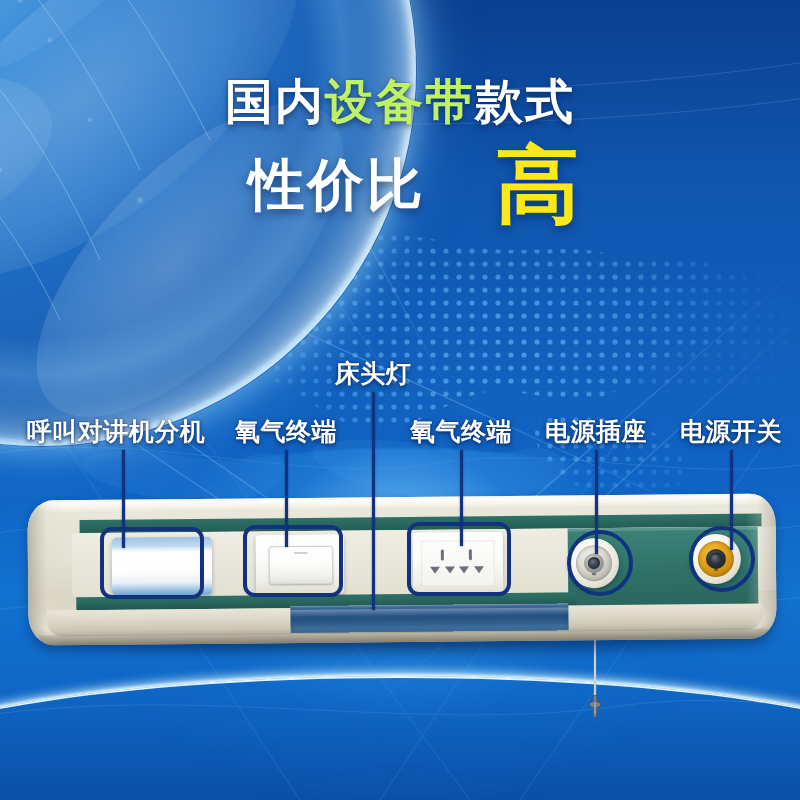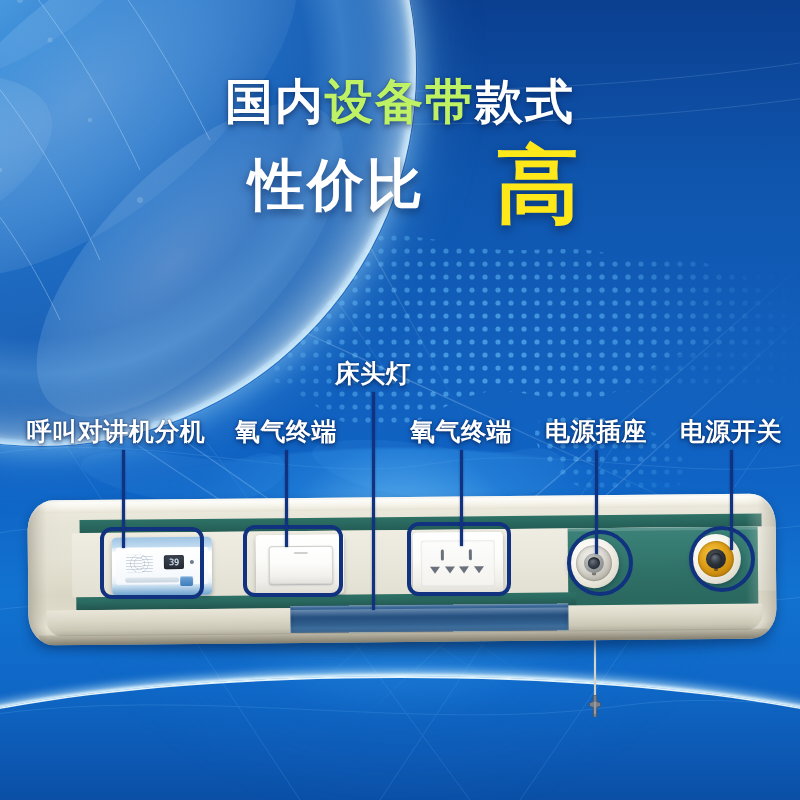--- a/index.html
+++ b/index.html
@@ -525,27 +525,20 @@
       <div class="p-stripe-bot"></div>
       <div class="p-rail"></div>
       <div class="p-rail-dark"></div>
       <div class="p-cap-l"></div>
       <div class="p-cap-r"></div>
       <div class="p-bottom"></div>
     </div>
 
     <div class="dev-intercom">
       <div class="ic-topbar"></div>
-      <div class="ic-screen">
-        <div class="ic-grille"></div>
-        <div class="ic-display">39</div>
-        <div class="ic-led"></div>
-        <div class="ic-slot"></div>
-        <div class="ic-btn"></div>
-      </div>
     </div>
 
     <div class="dev-switch">
       <div class="sw-rocker">
         <div class="sw-mark"></div>
       </div>
     </div>
 
     <div class="dev-socket">
       <div class="sk-inner">

